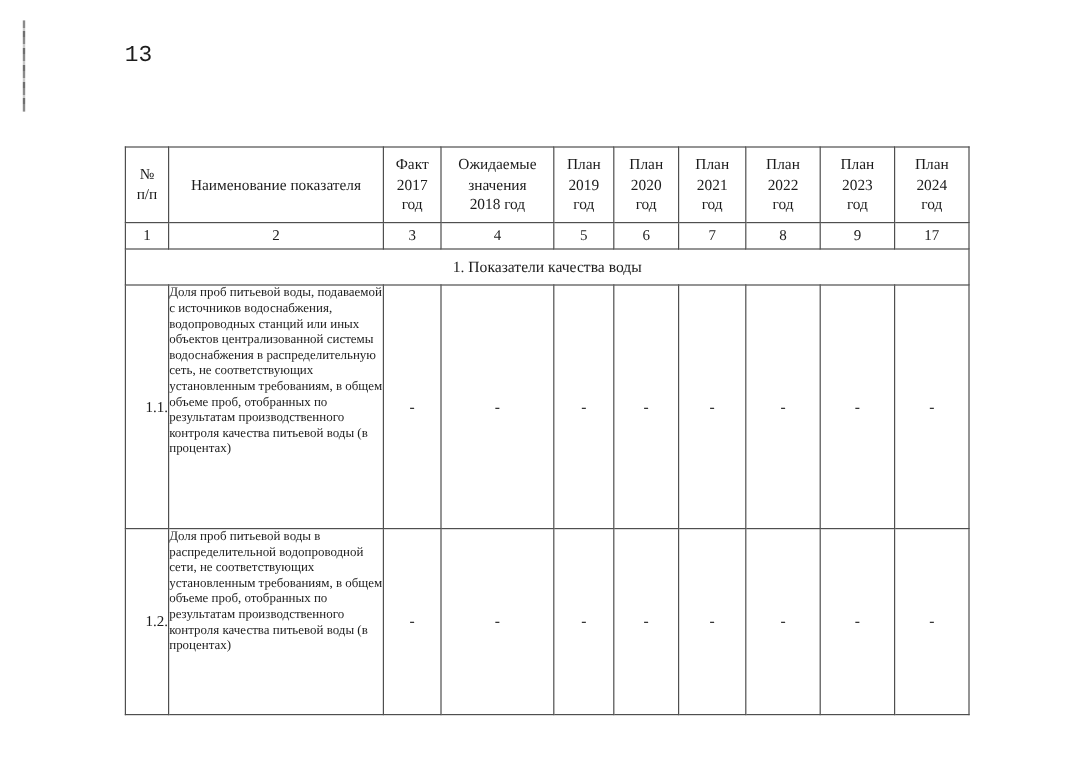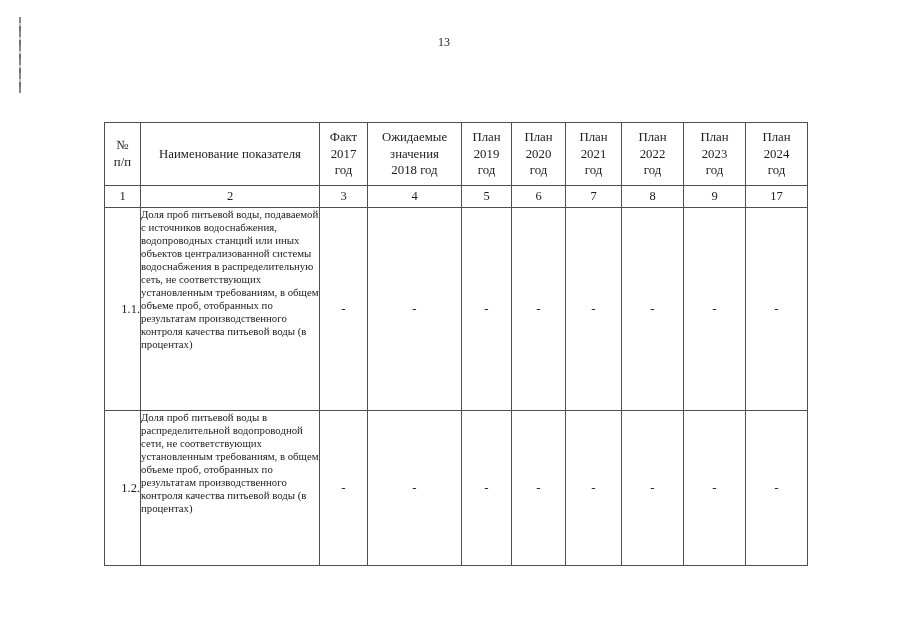--- a/index.html
+++ b/index.html
@@ -12,21 +12,21 @@
     color: #1c1c1c;
     overflow: hidden;
   }
   .scan-mark {
     position: absolute; left: 19px; top: 17px;
     width: 2px; height: 76px;
     background: repeating-linear-gradient(#8a8a8a 0 6px, #c8c8c8 6px 9px, #6f6f6f 9px 14px);
   }
   .page-number {
     position: absolute; top: 35px; left: 104px; width: 680px;
-    text-align: center; font-size: 12px;
+    font-size: 19px; font-family: Liberation Mono, monospace;
   }
   .doc-title {
     position: absolute; top: 66px; left: 74px; width: 723px;
     text-align: center; font-size: 13.5px; line-height: 20px;
   }
   table.main {
     position: absolute; left: 104px; top: 122px;
     width: 703px; border-collapse: collapse; table-layout: fixed;
   }
   table.main td {
@@ -120,20 +120,23 @@
       <td class="colnum">2</td>
       <td class="colnum">3</td>
       <td class="colnum">4</td>
       <td class="colnum">5</td>
       <td class="colnum">6</td>
       <td class="colnum">7</td>
       <td class="colnum">8</td>
       <td class="colnum">9</td>
       <td class="colnum">17</td>
     </tr>
+    <tr>
+      <td class="section" colspan="10">1.  Показатели качества воды</td>
+    </tr>
     <tr class="row-1">
       <td class="num-cell">1.1.</td>
       <td class="name-cell">Доля проб питьевой воды, подаваемой с источников водоснабжения, водопроводных станций или иных объектов централизованной системы водоснабжения в распределительную сеть, не соответствующих установленным требованиям, в общем объеме проб, отобранных по результатам производственного контроля качества питьевой воды (в процентах)</td>
       <td class="val-cell">-</td>
       <td class="val-cell">-</td>
       <td class="val-cell">-</td>
       <td class="val-cell">-</td>
       <td class="val-cell">-</td>
       <td class="val-cell">-</td>
       <td class="val-cell">-</td>

